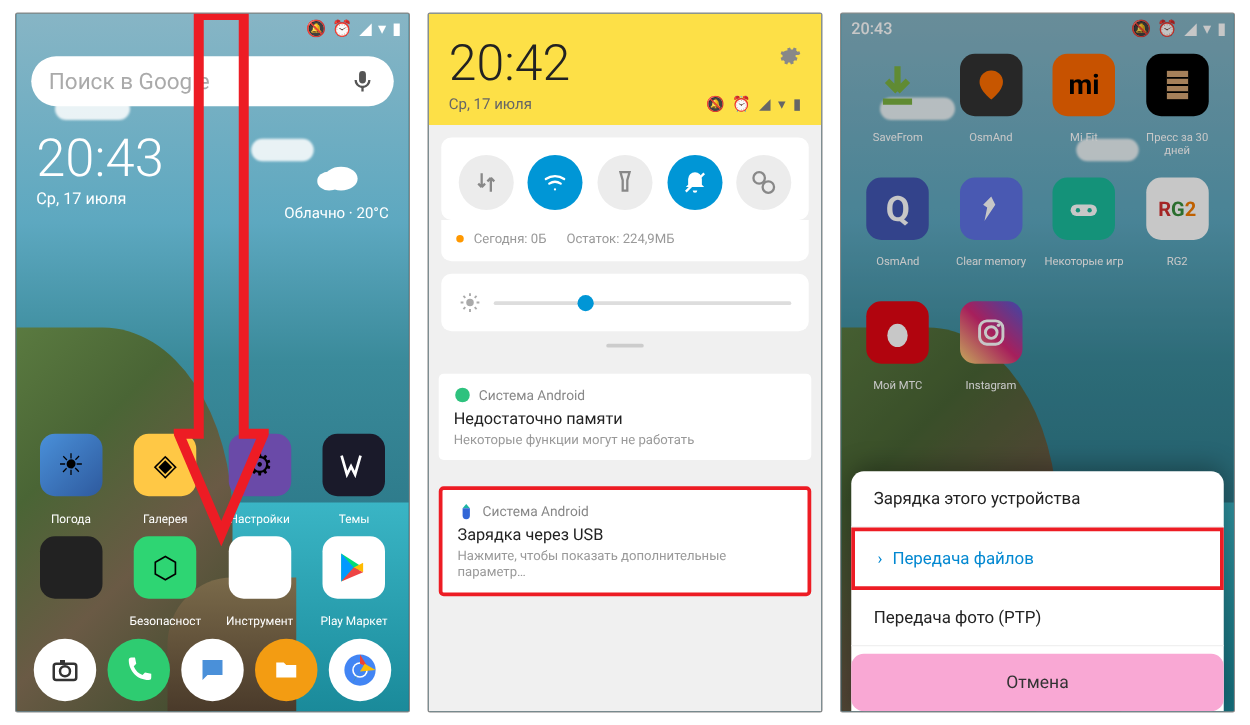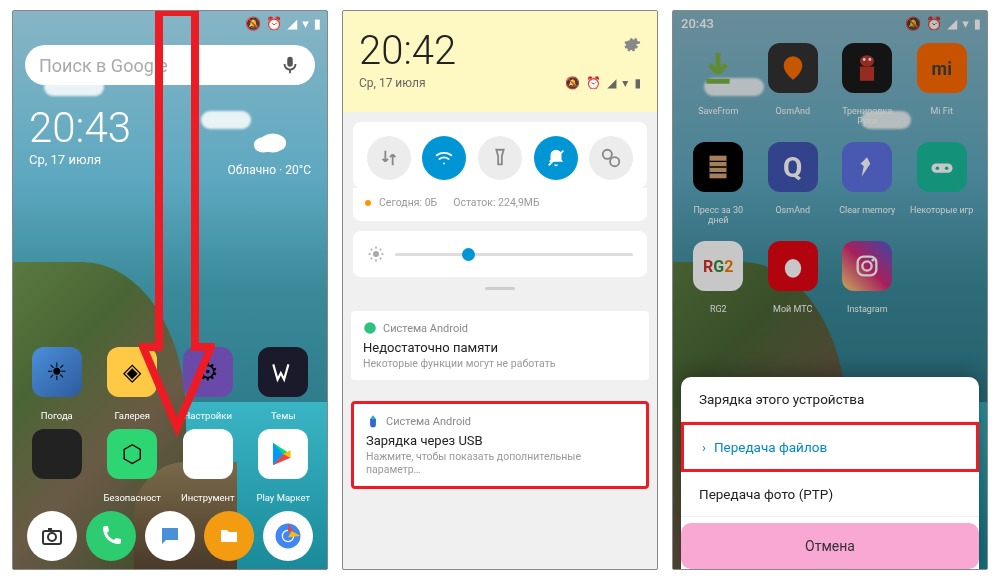--- a/index.html
+++ b/index.html
@@ -27,21 +27,21 @@
   .weather-block .wt { font-size:12px;}
   .app-grid { position:absolute; bottom:66px; left:0; right:0; padding:0 8px; display:grid; grid-template-columns:repeat(4,1fr); gap:8px 4px; z-index:5;}
   .app { display:flex; flex-direction:column; align-items:center; }
   .app-ic { width:50px; height:50px; border-radius:12px; display:flex; align-items:center; justify-content:center; font-size:24px;}
   .app-lb { color:#fff; font-size:9.5px; margin-top:13px; text-align:center; max-width:70px; overflow:hidden; white-space:nowrap; text-overflow:ellipsis;}
   .dock { position:absolute; bottom:8px; left:0; right:0; padding:0 14px; display:flex; justify-content:space-between; z-index:5;}
   .dock .app-ic { border-radius:50%;}
   .arrow { position:absolute; left:126px; top:-4px; width:76px; height:430px; z-index:10; pointer-events:none;}
   
   .shade-overlay { position:absolute; inset:0; background:#f0f0f0; }
-  .shade-head { background:#fef9c3; padding:16px 16px 22px; }
+  .shade-head { background:#fde047; padding:16px 16px 10px; }
   .shade-head .big-time { font-size:40px; font-weight:300; color:#222;}
   .shade-head .date-row { display:flex; align-items:center; justify-content:space-between; margin-top:2px; font-size:12px; color:#666;}
   .shade-head .ricons { display:flex; gap:6px; font-size:12px; color:#666;}
   .gear { width:18px; height:18px; color:#888;}
   .qs-panel { background:#fff; margin:10px 10px 0; border-radius:8px; padding:14px 8px 8px; display:flex; justify-content:space-around;}
   .qs { width:44px; height:44px; border-radius:50%; background:#ececec; display:flex; align-items:center; justify-content:center;}
   .qs.on { background:#0096d6;}
   .qs svg { width:22px; height:22px;}
   .data-row { background:#fff; margin:0 10px; border-radius:0 0 8px 8px; padding:8px 12px 12px; font-size:10.5px; color:#999; display:flex; gap:8px; align-items:center;}
   .data-row .dot{width:6px;height:6px;background:#ff9800;border-radius:50%;}
@@ -330,32 +330,21 @@
         </div>
       <div class="app">
           <div class="app-ic ic-osmand">
             <svg width="28" height="28" viewBox="0 0 24 24">
               <path d="M12 2a8 8 0 018 8c0 6-8 12-8 12S4 16 4 10a8 8 0 018-8z" fill="#ff6f00"></path>
             </svg>
           </div>
           <div class="app-lb">OsmAnd</div>
         </div>
       <div class="app">
-          <div class="app-ic ic-train">
-            <svg width="34" height="34" viewBox="0 0 24 24">
-              <ellipse cx="12" cy="7" rx="5" ry="4" fill="#c0392b"></ellipse>
-              <rect x="7" y="11" width="10" height="10" fill="#c0392b"></rect>
-              <circle cx="10" cy="6" r="1" fill="#fff"></circle>
-              <circle cx="14" cy="6" r="1" fill="#fff"></circle>
-            </svg>
-          </div>
-          <div class="app-lb">Тренировка Руки</div>
-        </div>
-      <div class="app">
-          <div class="app-ic ic-mifit" style="color:#404040;font-size:18px;font-weight:bold;">mi</div>
+          <div class="app-ic ic-mifit" style="color:#000000;font-size:22px;font-weight:bold;">mi</div>
           <div class="app-lb">Mi Fit</div>
         </div>
 
       <div class="app">
           <div class="app-ic ic-press">
             <svg width="34" height="34" viewBox="0 0 24 24">
               <rect x="6" y="4" width="12" height="16" fill="#d4a574"></rect>
               <line x1="6" y1="8" x2="18" y2="8" stroke="#000"></line>
               <line x1="6" y1="12" x2="18" y2="12" stroke="#000"></line>
               <line x1="6" y1="16" x2="18" y2="16" stroke="#000"></line>

